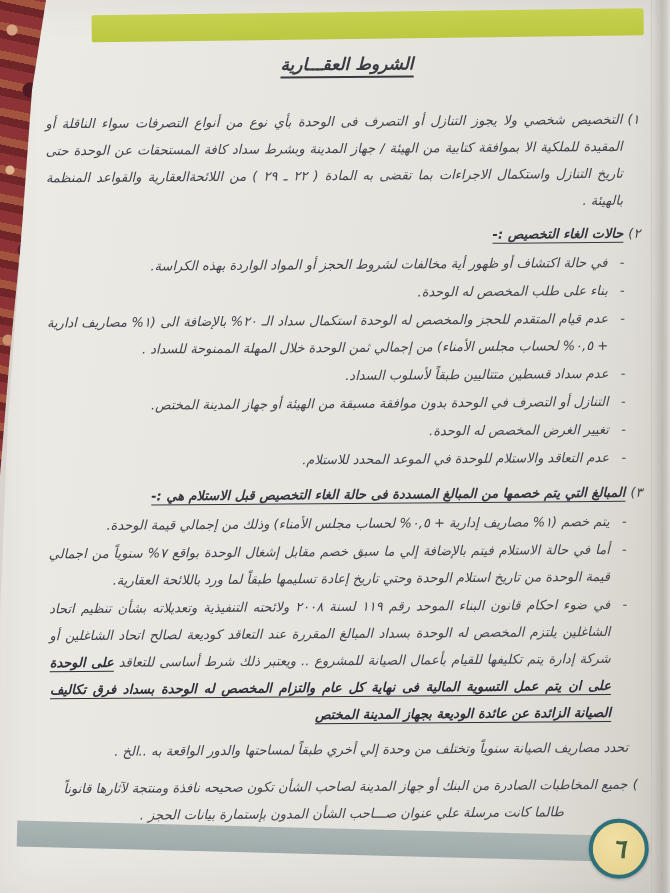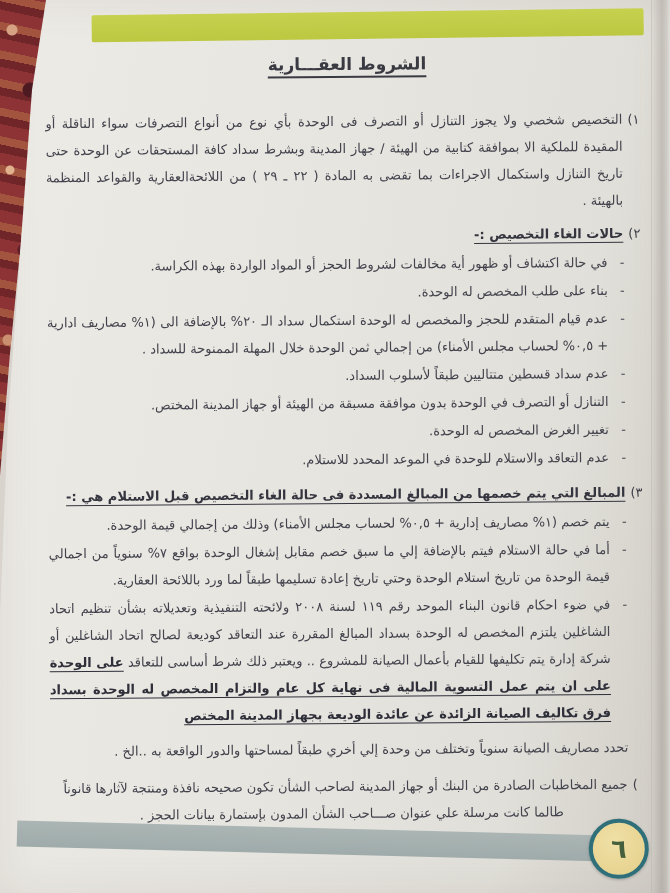--- a/index.html
+++ b/index.html
@@ -5,20 +5,21 @@
   html,body{margin:0;padding:0;}
   body{
     font-family:"DejaVu Sans", sans-serif;
     background:#b9b3ab;
   }
   .photo{
     position:relative;
     width:670px;height:893px;
     overflow:hidden;
     background:#d8d4cd;
+    font-style:italic;
   }
   
   .bg-pattern{
     position:absolute;left:0;top:0;width:70px;height:680px;
     background:
       radial-gradient(circle at 12px 30px,#d7a184 0 5px,transparent 6px),
       radial-gradient(circle at 30px 90px,#4e1a22 0 7px,transparent 8px),
       radial-gradient(circle at 10px 170px,#e0b38e 0 4px,transparent 5px),
       radial-gradient(circle at 24px 250px,#5d2027 0 6px,transparent 7px),
       radial-gradient(circle at 8px 340px,#c98f6f 0 5px,transparent 6px),

